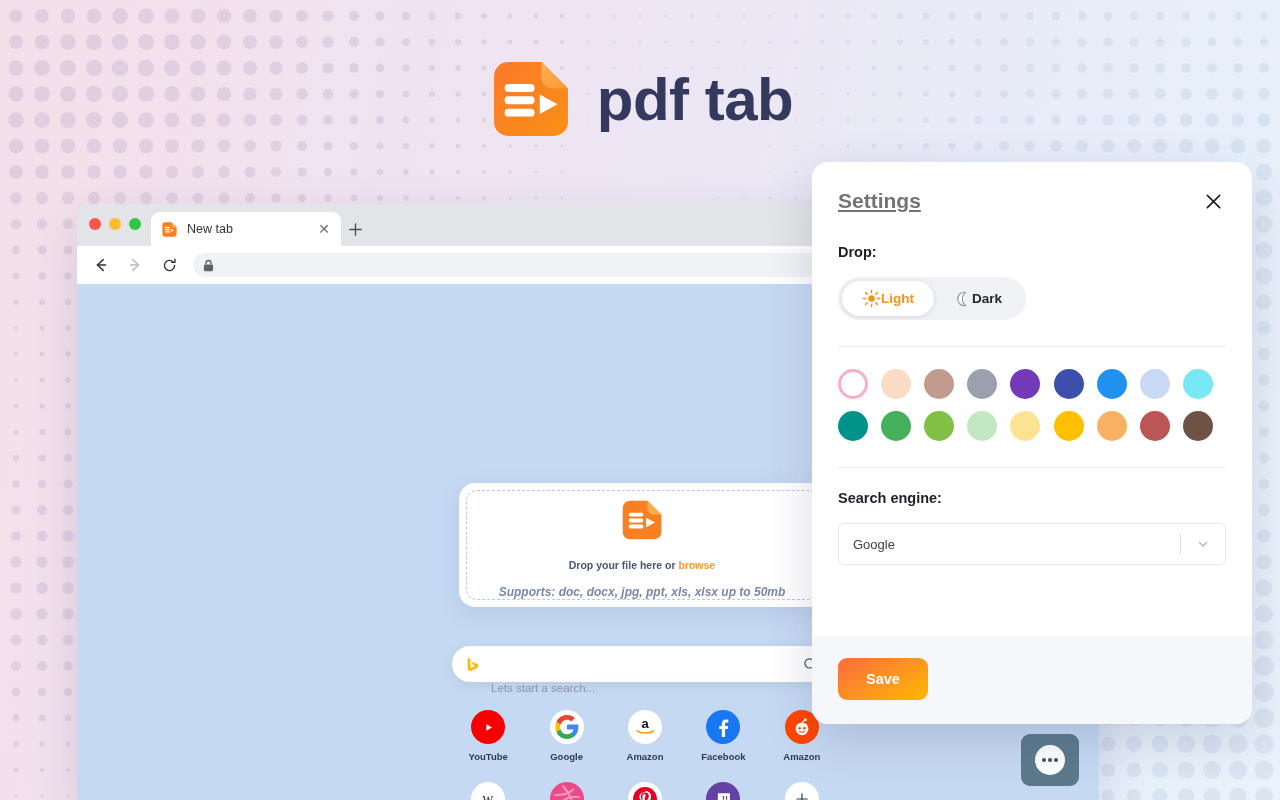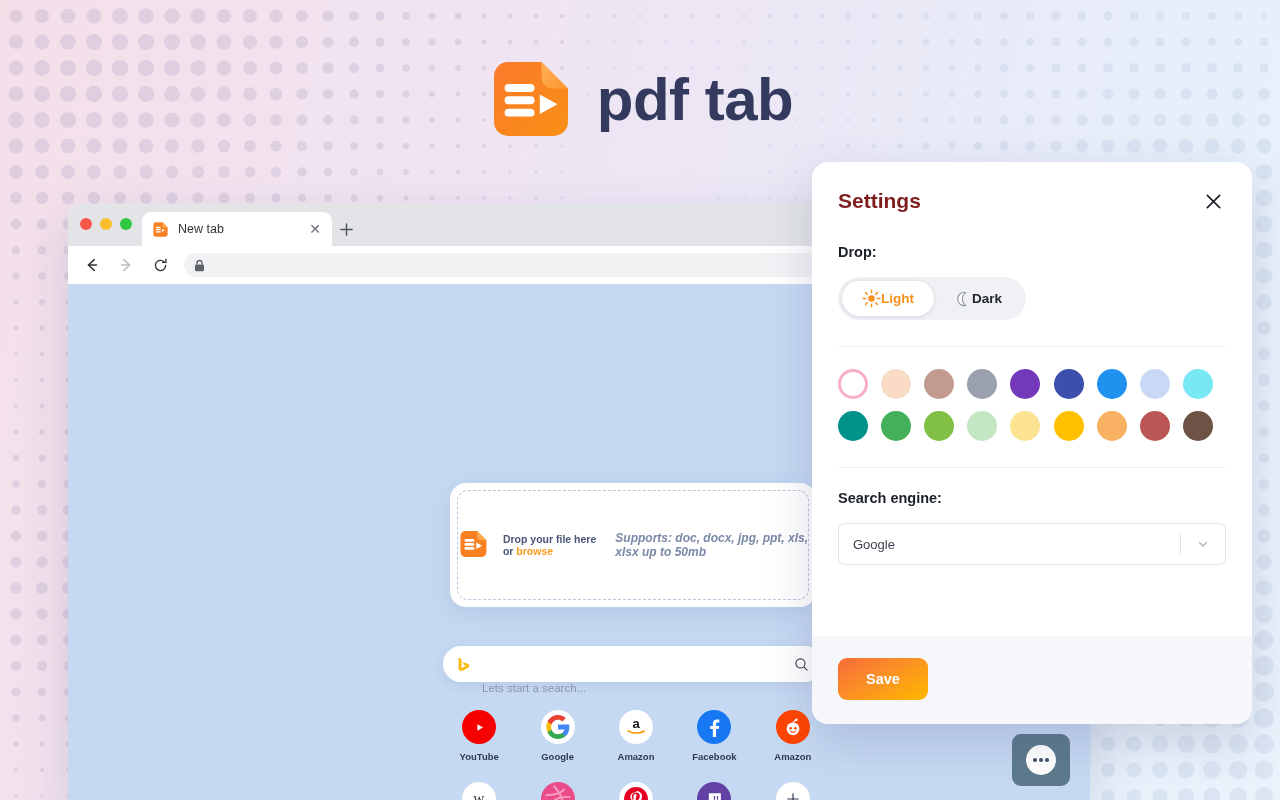--- a/index.html
+++ b/index.html
@@ -42,21 +42,21 @@
   .brand-title {
     font-size: 60px;
     font-weight: 700;
     letter-spacing: -0.5px;
     color: #343a5e;
   }
 
   
   .browser {
     position: absolute;
-    left: 68px; top: 204px;
+    left: 77px; top: 204px;
     width: 1022px; height: 596px;
     background: #fff;
     border-radius: 12px 12px 0 0;
     box-shadow: 0 18px 50px rgba(60,60,110,.16);
     overflow: hidden;
     z-index: 1;
   }
   .titlebar {
     height: 42px;
     background: #e2e4e7;
@@ -147,20 +147,21 @@
     background: #fff;
     border-radius: 16px;
     box-shadow: 0 6px 22px rgba(70,90,140,.13);
     display: flex; align-items: center; justify-content: center;
   }
   .dropzone-inner {
     position: absolute; inset: 7px;
     border: 1.4px dashed #b9c6db;
     border-radius: 11px;
     display: flex;
+    flex-direction: column;
     align-items: center;
     justify-content: flex-end;
     gap: 14px;
   }
   .dz-logo { width: 46px; height: 46px; margin-bottom: 2px; }
   .dz-main { font-size: 10.5px; font-weight: 700; color: #4a5578; }
   .dz-main .hl { color: #ff9a1f; }
   .dz-sub { font-size: 12px; font-style: italic; color: #7b88a8; font-weight: bold; }
 
   .searchbar {
@@ -241,21 +242,21 @@
     display: flex;
     flex-direction: column;
     overflow: hidden;
   }
   .settings-body { flex: 1; padding: 26px 26px 0 26px; }
   .settings-head {
     display: flex; align-items: center; justify-content: space-between;
     margin-bottom: 30px;
   }
   .settings-title {
-    font-size: 21px; font-weight: 700; color: #7f1d1d;
+    font-size: 21px; font-weight: 700; color: #737373; text-decoration: underline;
   }
   .close-x {
     width: 26px; height: 26px;
     display: flex; align-items: center; justify-content: center;
     cursor: pointer; color: #1b1e25;
   }
 
   .sect-label {
     font-size: 14.5px; font-weight: 700; color: #1b1f28;
     margin-bottom: 17px;

